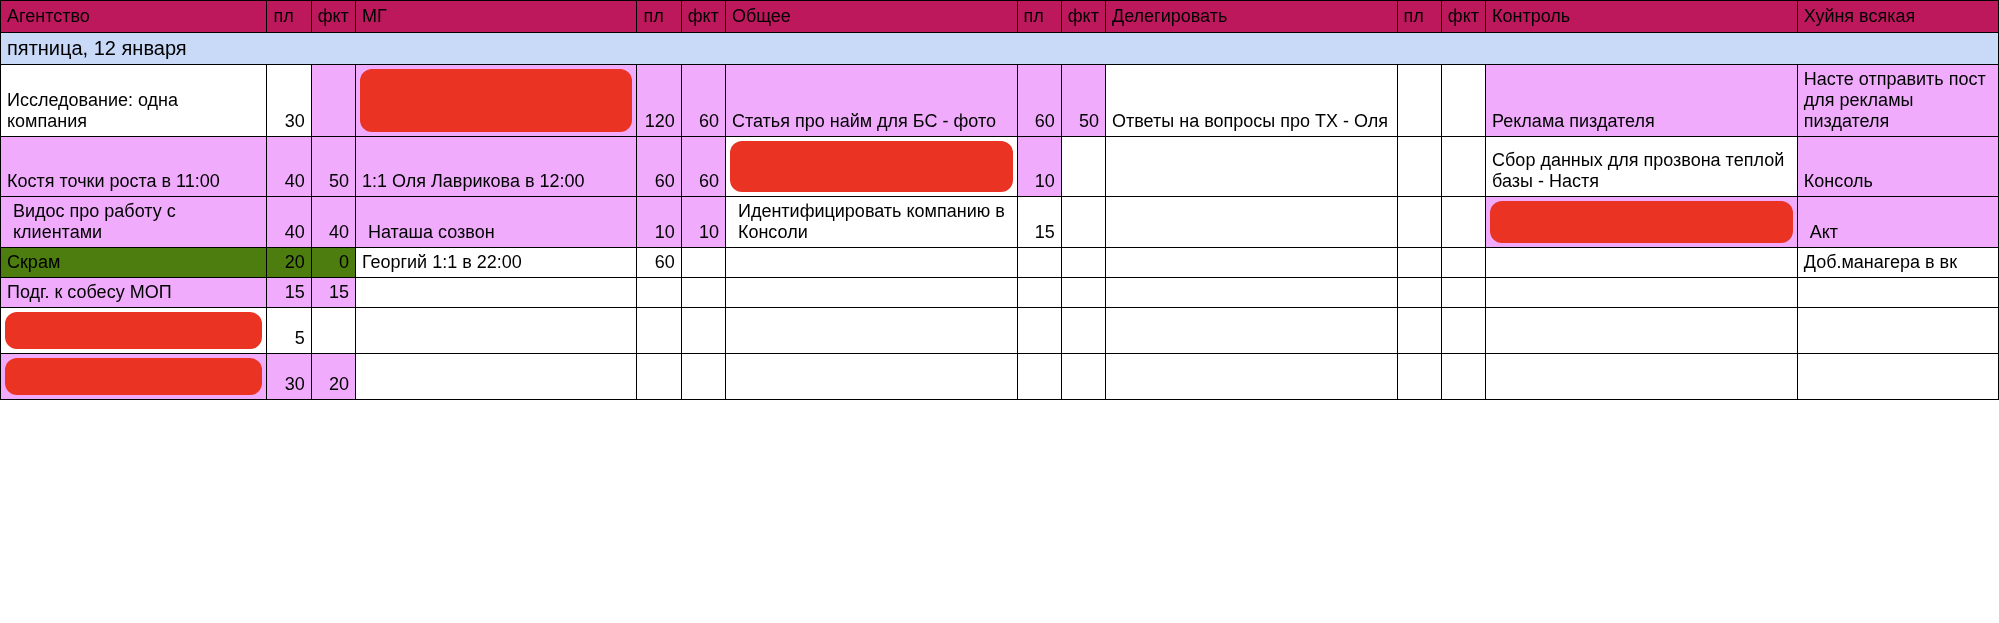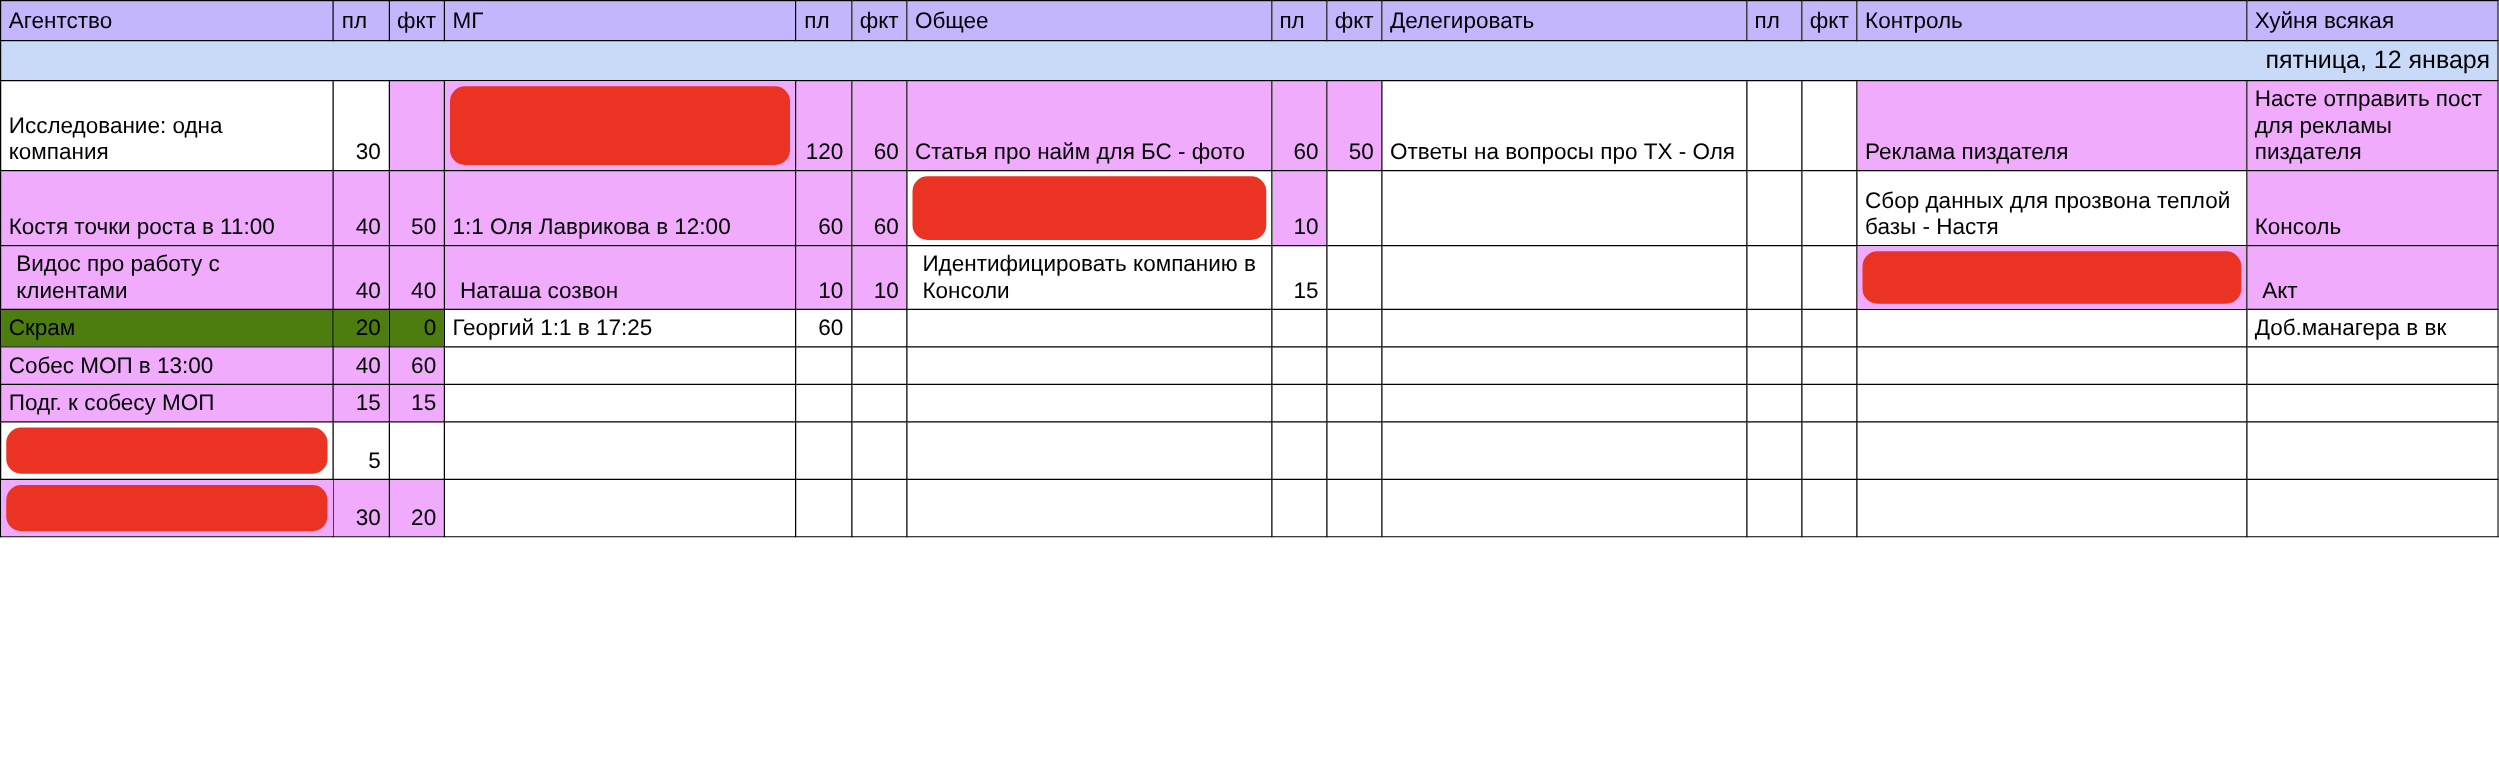--- a/index.html
+++ b/index.html
@@ -17,29 +17,29 @@
     table-layout: fixed;
   }
   th, td {
     border: 1px solid #000;
     padding: 4px 6px;
     vertical-align: bottom;
     height: 28px;
     overflow: hidden;
   }
   th {
-    background: #c4b5fd;
+    background: #be185d;
     font-weight: normal;
     text-align: left;
     height: 32px;
     vertical-align: middle;
   }
   .date-row td {
     background: #c9daf8;
-    text-align: right;
+    text-align: left;
     font-size: 20px;
     height: 32px;
     vertical-align: middle;
   }
   .num { text-align: right; }
   .green { background: #f0abfc; }
   .pink { background: #4d7c0f; }
   .tall { height: 60px; }
   .med { height: 46px; padding-left: 12px; }
   .redact {
@@ -148,47 +148,31 @@
         <td class="med"></td>
         <td class="num med"></td>
         <td class="num med"></td>
         <td class="green redact med"></td>
         <td class="green med">Акт</td>
       </tr>
       <tr>
         <td class="pink">Скрам</td>
         <td class="pink num">20</td>
         <td class="pink num">0</td>
-        <td class="">Георгий 1:1 в 17:25</td>
+        <td class="">Георгий 1:1 в 22:00</td>
         <td class="num">60</td>
         <td class="num"></td>
         <td class=""></td>
         <td class="num"></td>
         <td class="num"></td>
         <td class=""></td>
         <td class="num"></td>
         <td class="num"></td>
         <td class=""></td>
         <td class="">Доб.манагера в вк</td>
-      </tr>
-      <tr>
-        <td class="green">Собес МОП в 13:00</td>
-        <td class="green num">40</td>
-        <td class="green num">60</td>
-        <td class=""></td>
-        <td class="num"></td>
-        <td class="num"></td>
-        <td class=""></td>
-        <td class="num"></td>
-        <td class="num"></td>
-        <td class=""></td>
-        <td class="num"></td>
-        <td class="num"></td>
-        <td class=""></td>
-        <td class=""></td>
       </tr>
       <tr>
         <td class="green">Подг. к собесу МОП</td>
         <td class="green num">15</td>
         <td class="green num">15</td>
         <td class=""></td>
         <td class="num"></td>
         <td class="num"></td>
         <td class=""></td>
         <td class="num"></td>

